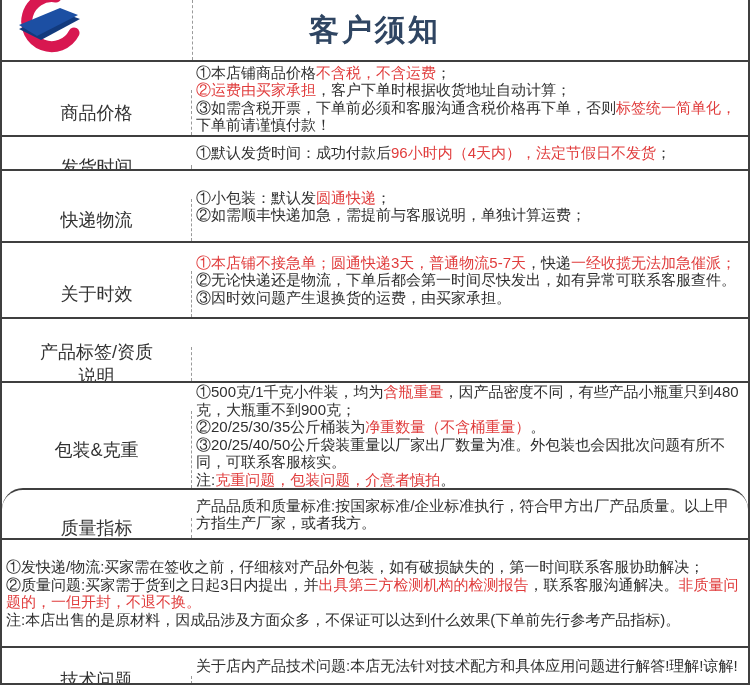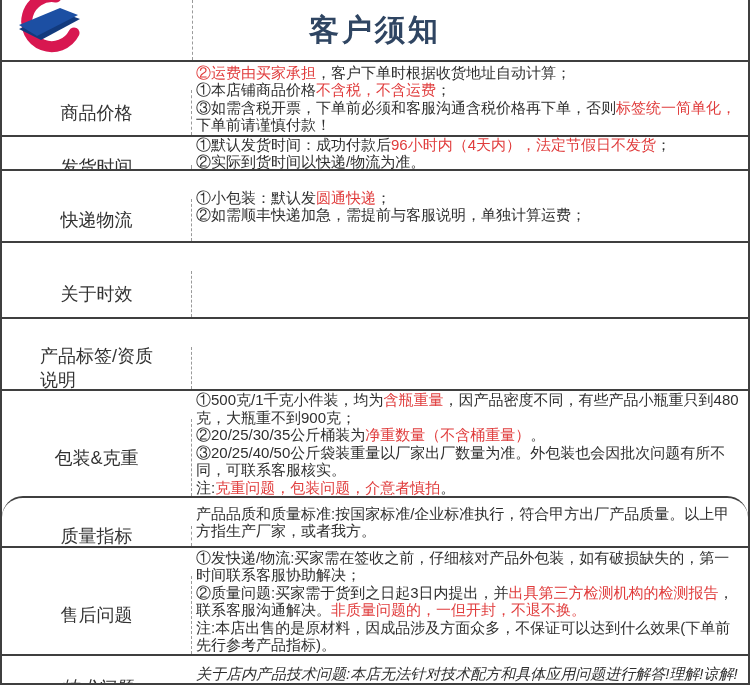--- a/index.html
+++ b/index.html
@@ -25,21 +25,21 @@
   .logo{position:absolute;left:4px;top:-7px;width:84px;height:62px;overflow:hidden;}
   .title{
     font-size:30px;font-weight:bold;color:var(--title);letter-spacing:3px;z-index:2;
   }
   .row{
     display:flex;border-top:2px solid var(--border);box-sizing:border-box;overflow:hidden;
   }
   .label{
     flex:0 0 190px;width:190px;box-sizing:border-box;
     border-right:1px dashed #9a9a9a;
-    display:flex;align-items:center;justify-content:center;text-align:left;
+    display:flex;align-items:center;justify-content:center;text-align:center;
     font-size:18px;color:#333;white-space:pre-line;line-height:24px;margin-top:28px;
   }
   .content{
     flex:1;min-width:0;box-sizing:border-box;
     display:flex;flex-direction:column;justify-content:center;
     padding:1px 6px 1px 4px;
   }
   .line{font-size:15px;line-height:17.5px;color:var(--body);}
   .red{color:var(--red);}
 </style>
@@ -55,69 +55,72 @@
         <polygon points="13,36 52,18 74,26 35,47" fill="#123a7d"></polygon>
         <polygon points="13,32 54,15 72,22 31,43" fill="#1c4fa3"></polygon>
       </svg>
     </div>
     <div class="title">客户须知</div>
   </div>
   <div class="rows">
       <div class="row" style="height: 75px;">
         <div class="label">商品价格</div>
         <div class="content">
+          <div class="line"><span>①本店铺商品价格</span><span class="red">不含税，不含运费</span><span>；</span></div>
           <div class="line"><span class="red">②运费由买家承担</span><span>，客户下单时根据收货地址自动计算；</span></div>
-          <div class="line"><span>①本店铺商品价格</span><span class="red">不含税，不含运费</span><span>；</span></div>
           <div class="line"><span>③如需含税开票，下单前必须和客服沟通含税价格再下单，否则</span><span class="red">标签统一简单化，</span><span>下单前请谨慎付款！</span></div>
         </div>
       </div>
       <div class="row" style="height: 34px;">
         <div class="label">发货时间</div>
         <div class="content">
           <div class="line"><span>①默认发货时间：成功付款后</span><span class="red">96小时内（4天内），法定节假日不发货</span><span>；</span></div>
-          <div class="line"><span>②实际到货时间以快递/物流为准。</span></div>
         </div>
       </div>
       <div class="row" style="height: 72px;">
         <div class="label">快递物流</div>
         <div class="content">
           <div class="line"><span>①小包装：默认发</span><span class="red">圆通快递</span><span>；</span></div>
           <div class="line"><span>②如需顺丰快递加急，需提前与客服说明，单独计算运费；</span></div>
         </div>
       </div>
       <div class="row" style="height: 76px;">
         <div class="label">关于时效</div>
+        <div class="content">
+          <div class="line"><span class="red">①本店铺不接急单；圆通快递3天，普通物流5-7天</span><span>，快递</span><span class="red">一经收揽无法加急催派；</span></div>
+          <div class="line"><span>②无论快递还是物流，下单后都会第一时间尽快发出，如有异常可联系客服查件。</span></div>
+          <div class="line"><span>③因时效问题产生退换货的运费，由买家承担。</span></div>
+        </div>
       </div>
-      <div class="row" style="height: 72px;">
+      <div class="row" style="height: 64px;">
         <div class="label">产品标签/资质
 说明</div>
       </div>
       <div class="row" style="height: 107px;">
         <div class="label">包装&amp;克重</div>
         <div class="content">
           <div class="line"><span>①500克/1千克小件装，均为</span><span class="red">含瓶重量</span><span>，因产品密度不同，有些产品小瓶重只到480克，大瓶重不到900克；</span></div>
           <div class="line"><span>②20/25/30/35公斤桶装为</span><span class="red">净重数量（不含桶重量）</span><span>。</span></div>
           <div class="line"><span>③20/25/40/50公斤袋装重量以厂家出厂数量为准。外包装也会因批次问题有所不同，可联系客服核实。</span></div>
           <div class="line"><span>注:</span><span class="red">克重问题，包装问题，介意者慎拍</span><span>。</span></div>
         </div>
       </div>
       <div class="row" style="height: 50px; border-radius: 21px;">
         <div class="label">质量指标</div>
         <div class="content">
           <div class="line"><span>产品品质和质量标准:按国家标准/企业标准执行，符合甲方出厂产品质量。以上甲方指生产厂家，或者我方。</span></div>
         </div>
       </div>
       <div class="row" style="height: 108px;">
-        <div class="label">售后问题</div>
         <div class="content">
           <div class="line"><span>①发快递/物流:买家需在签收之前，仔细核对产品外包装，如有破损缺失的，第一时间联系客服协助解决；</span></div>
           <div class="line"><span>②质量问题:买家需于货到之日起3日内提出，并</span><span class="red">出具第三方检测机构的检测报告</span><span>，联系客服沟通解决。</span><span class="red">非质量问题的，一但开封，不退不换。</span></div>
           <div class="line"><span>注:本店出售的是原材料，因成品涉及方面众多，不保证可以达到什么效果(下单前先行参考产品指标)。</span></div>
         </div>
       </div>
-      <div class="row" style="height: 38px; font-style: italic;">
+      <div class="row" style="height: 38px;">
         <div class="label">技术问题</div>
         <div class="content">
           <div class="line"><span>关于店内产品技术问题:本店无法针对技术配方和具体应用问题进行解答!理解!谅解!</span></div>
         </div>
       </div>
     </div>
 </div>
 
 </body></html>

